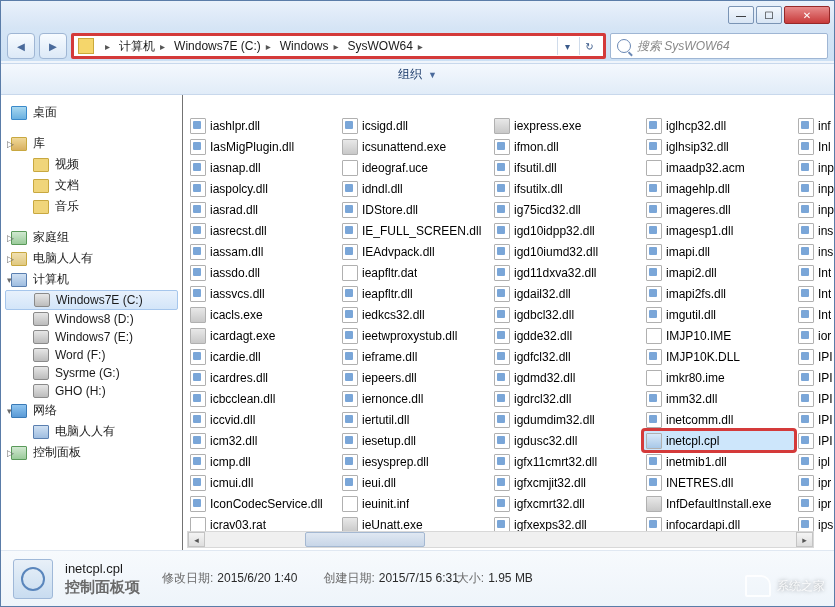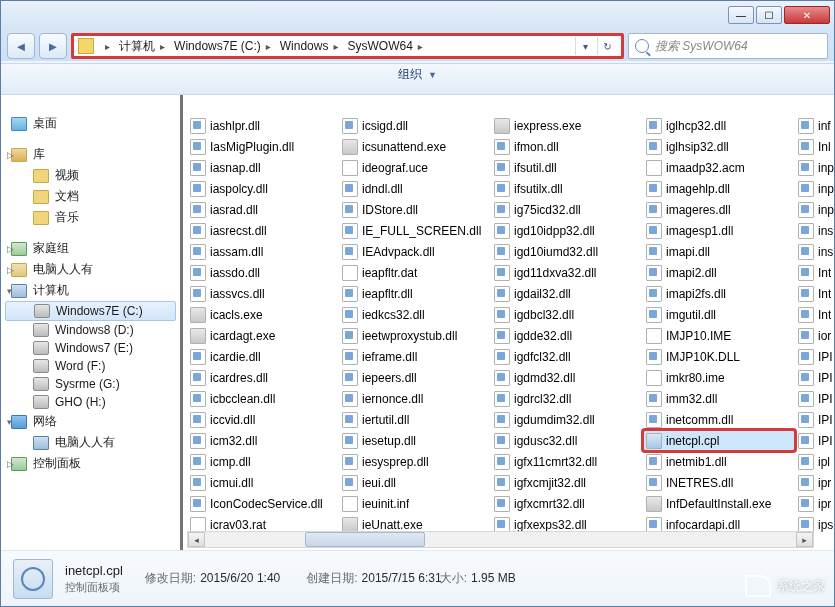--- a/index.html
+++ b/index.html
@@ -16,34 +16,34 @@
 
 
 .navrow { height: 34px; display: flex; align-items: center; padding: 3px 6px; gap: 4px; }
 .nav-arrow { width: 28px; height: 26px; border: 1px solid #9fb6d4; border-radius: 4px; background: linear-gradient(#f7fbff,#dce9f7); display:flex; align-items:center; justify-content:center; color:#4a6a9b; font-size:13px;}
 .addrwrap { flex: 1; display: flex; align-items: center; height: 26px; background: #fff; border: 1px solid #9fb6d4; border-radius: 2px; padding: 0 4px; border: 3px solid #d43a3a; box-sizing: border-box;}
 .addrwrap .ico { width:16px; height:16px; background:#f5d66b; border:1px solid #caa93a; display:inline-block; margin-right:4px; }
 .crumb { display: inline-flex; align-items: center; color: #1a1a1a; padding: 0 2px; white-space: nowrap; }
 .crumb .sep { color:#555; margin: 0 5px; font-size:10px; }
 .addr-right { margin-left:auto; display:flex; align-items:center; gap:2px; }
 .addr-btn { width:20px; height:18px; border-left:1px solid #d0dceb; display:flex; align-items:center; justify-content:center; color:#3a5a8a; font-size:10px;}
-.searchbox { width: 200px; height: 26px; background: #fff; border: 1px solid #9fb6d4; border-radius: 2px; display: flex; align-items: center; padding: 0 6px; color: #888; font-style: italic; }
+.searchbox { width: 218px; height: 26px; background: #fff; border: 1px solid #9fb6d4; border-radius: 2px; display: flex; align-items: center; padding: 0 6px; color: #888; font-style: italic; }
 .searchbox .sico { width:14px; height:14px; border:1.5px solid #6a88b5; border-radius:50%; position:relative; margin-right:6px;}
 .searchbox .sico::after { content:""; position:absolute; width:5px; height:1.5px; background:#6a88b5; bottom:-2px; right:-3px; transform:rotate(45deg);}
 
 
 .toolbar { height: 32px; background: linear-gradient(#f4f8fd,#e1ecf8); border-top:1px solid #c8d8ec; border-bottom:1px solid #c8d8ec; display:flex; align-items:center; padding:0 8px; gap:14px; color:#1a3a6a;flex-direction:column;}
 .tbtn { display:flex; align-items:center; gap:4px; padding:2px 6px; }
 .tbtn .drop { font-size:9px; color:#4a6a9b; margin-left:2px;}
 .toolbar .spacer { flex:1; }
 .tool-icon { width:22px; height:20px; border:1px solid transparent; display:flex; align-items:center; justify-content:center; color:#3a5a8a; }
 
 
 .bodyrow { flex:1; display:flex; background:#fff; min-height:0; }
-.navpane { width: 182px; border-right:3px solid #737373; padding:18px 0; overflow:hidden; }
+.navpane { width: 182px; border-right:1px solid #737373; padding:7px 0; overflow:hidden; }
 .navpane .grp { margin-bottom:10px; }
 .navitem { display:flex; align-items:center; gap:6px; padding:2px 8px 2px 22px; color:#1a1a1a; white-space:nowrap; position:relative;}
 .navitem.lvl0 { padding-left:10px; font-weight:normal; }
 .navitem.lvl1 { padding-left:32px; }
 .navitem.sel { background:linear-gradient(#e8f1fc,#d3e5f9); border:1px solid #a6c6ec; border-radius:2px; margin:0 4px; padding-left:28px;}
 .nico { width:16px; height:14px; display:inline-block; background:#f0d57a; border:1px solid #c8a840; border-radius:1px; }
 .nico.drv { background:linear-gradient(#e6e6e6,#bcbcbc); border-color:#8a8a8a; border-radius:2px;}
 .nico.net { background:linear-gradient(#8fc5f0,#5a9ad6); border-color:#3a7ab6;}
 .nico.pc  { background:linear-gradient(#cfe0f2,#9fbde0); border-color:#5a7fb0;}
 .nico.cp  { background:linear-gradient(#d0e8d0,#9acb9a); border-color:#5a9a5a;}
@@ -64,21 +64,21 @@
 .scrollbar { position:absolute; bottom:2px; left:4px; right:20px; height:17px; background:#f0f0f0; border:1px solid #d8d8d8; display:flex;}
 .sbtn { width:17px; background:linear-gradient(#f4f4f4,#dedede); border:1px solid #c4c4c4; display:flex; align-items:center; justify-content:center; font-size:9px; color:#555;}
 .sthumb { width:120px; margin-left:100px; background:linear-gradient(#e0e8f2,#c8d6e8); border:1px solid #a4b8d2; border-radius:2px;}
 
 
 .details { height: 56px; border-top:1px solid #e0e8f2; background:linear-gradient(#f7fafd,#eef4fa); display:flex; align-items:center; padding:6px 12px; gap:12px;}
 .details .bigico { width:40px; height:40px; background:linear-gradient(#e8f0f8,#c8dcf0); border:1px solid #9fb8d8; border-radius:3px; display:flex; align-items:center; justify-content:center;}
 .details .bigico::after{content:"";width:20px;height:20px;border:2px solid #5a86bc;border-radius:50%;}
 .details .info { display:flex; flex-direction:column; gap:2px;}
 .details .title { font-size:13px; color:#1a1a1a;}
-.details .sub { color:#6a6a6a; font-size:11px;}
+.details .sub { color:#6a6a6a; font-size:15px;font-weight:bold;}
 .details .props { display:flex; gap:26px; margin-left:10px; color:#555; font-size:11px;}
 .details .props .k { color:#6a6a6a; }
 .details .props .v { color:#2a2a2a; margin-left:4px;}
 
 
 .wm { position:absolute; right:10px; bottom:10px; color:rgba(255,255,255,.85); text-shadow:0 0 4px rgba(0,0,0,.4); font-size:14px; display:flex; align-items:center; gap:6px; pointer-events:none;}
 .wm .logo { width:26px; height:22px; border:2px solid rgba(255,255,255,.85); border-radius:2px 10px 2px 2px; }
 </style>
 </head>
 <body>

